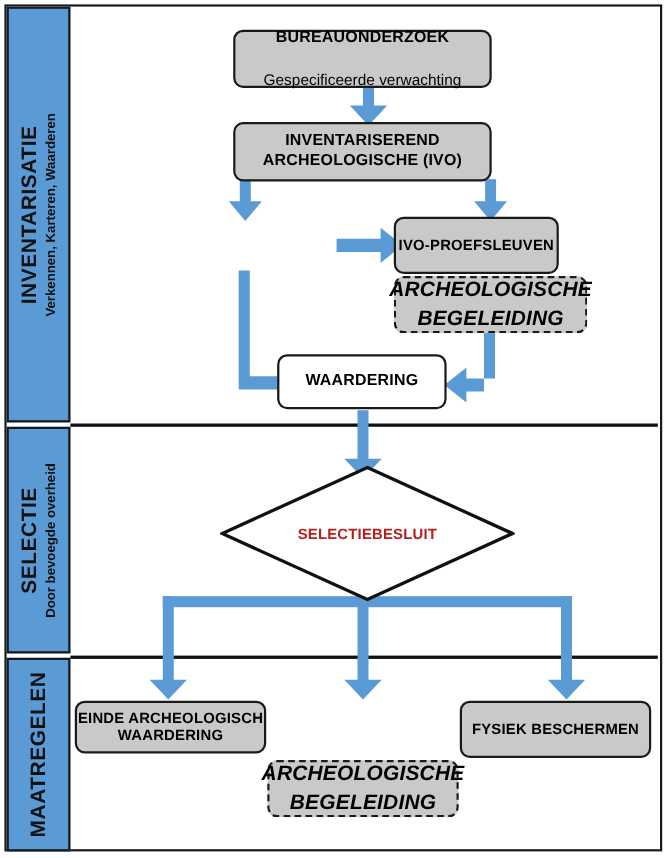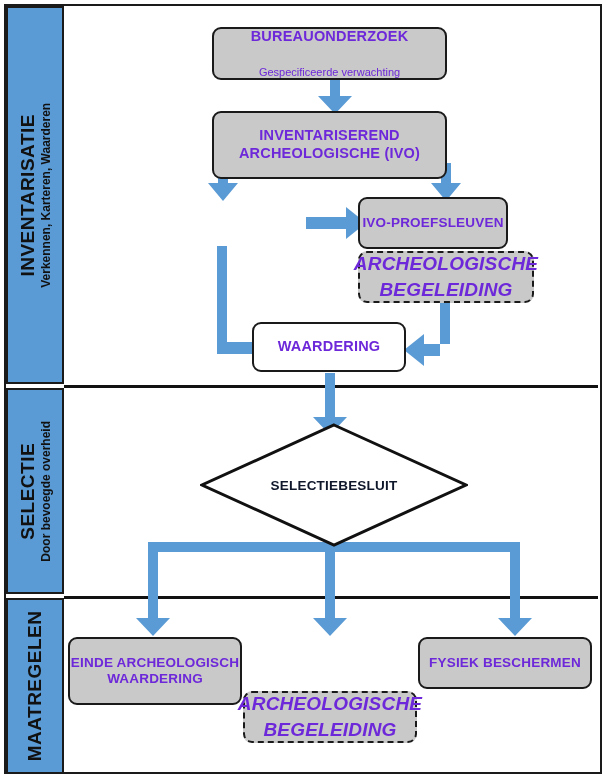--- a/index.html
+++ b/index.html
@@ -68,38 +68,38 @@
     position:absolute;
     box-sizing:border-box;
     display:flex;
     flex-direction:column;
     align-items:center;
     justify-content:center;
     text-align:center;
     border:2px solid #1a1a1a;
     border-radius:9px;
     background:#C9C9C9;
-    color:#6d28d9;
+    color:#000000;
     line-height:1.22;
     z-index:4;
   }
   .node.white{background:#ffffff;}
   .node.dashed{
     border:2px dashed #1a1a1a;
     border-radius:9px;
     z-index:3;
   }
   .n-title{
     font-size:14.5px;
     font-weight:600;
     letter-spacing:.2px;
     display:block;
   }
   .n-sub{
-    font-size:11px;
+    font-size:14px;
     font-weight:400;
     display:block;
     margin-top:20px;
   }
   .n-ital{
     font-size:19px;
     font-style:italic;
     font-weight:700;
     letter-spacing:.2px;
     display:block;
@@ -110,21 +110,21 @@
   
   .diamond-wrap{
     position:absolute;
     z-index:4;
   }
   .diamond-wrap svg{display:block;}
   .diamond-label{
     position:absolute;
     left:0;top:0;width:100%;height:100%;
     display:flex;align-items:center;justify-content:center;
-    font-size:13.5px;font-weight:600;color:#0f172a;letter-spacing:.2px;
+    font-size:13.5px;font-weight:600;color:#b91c1c;letter-spacing:.2px;
     pointer-events:none;
   }
 
   
   .conn{position:absolute;z-index:2;}
   .conn svg{display:block;overflow:visible;}
 </style>
 </head>
 <body>
 
@@ -208,21 +208,21 @@
 
       <path d="M370 2 H380 V78 H392 L375 96 L358 78 H370 Z" fill="#5B9BD5"></path>
     </svg>
   </div>
 
   <div class="node" style="left:212px;top:27px;width:235px;height:53px;">
     <span class="n-title">BUREAUONDERZOEK</span>
     <span class="n-sub">Gespecificeerde verwachting</span>
   </div>
 
-  <div class="node" style="left:212px;top:111px;width:235px;height:68px;">
+  <div class="node" style="left:212px;top:111px;width:235px;height:54px;">
     <span class="n-title">INVENTARISEREND</span>
     <span class="n-title">ARCHEOLOGISCHE (IVO)</span>
   </div>
 
 
   <div class="node" style="left:358px;top:197px;width:150px;height:52px;">
     <span class="n-title n-small">IVO-PROEFSLEUVEN</span>
   </div>
 
   <div class="node dashed" style="left:358px;top:251px;width:176px;height:52px;">
@@ -234,21 +234,21 @@
     <span class="n-title">WAARDERING</span>
   </div>
 
   <div class="diamond-wrap" style="left:200px;top:423px;width:268px;height:124px;">
     <svg width="268" height="124" viewBox="0 0 268 124">
       <polygon points="134,2 266,62 134,122 2,62" fill="#ffffff" stroke="#111111" stroke-width="3"></polygon>
     </svg>
     <div class="diamond-label">SELECTIEBESLUIT</div>
   </div>
 
-  <div class="node" style="left:68px;top:637px;width:174px;height:68px;">
+  <div class="node" style="left:68px;top:637px;width:174px;height:48px;">
     <span class="n-title n-small">EINDE ARCHEOLOGISCH</span>
     <span class="n-title n-small">WAARDERING</span>
   </div>
 
 
   <div class="node dashed" style="left:243px;top:691px;width:174px;height:52px;">
     <span class="n-ital">ARCHEOLOGISCHE</span>
     <span class="n-ital">BEGELEIDING</span>
   </div>
 

